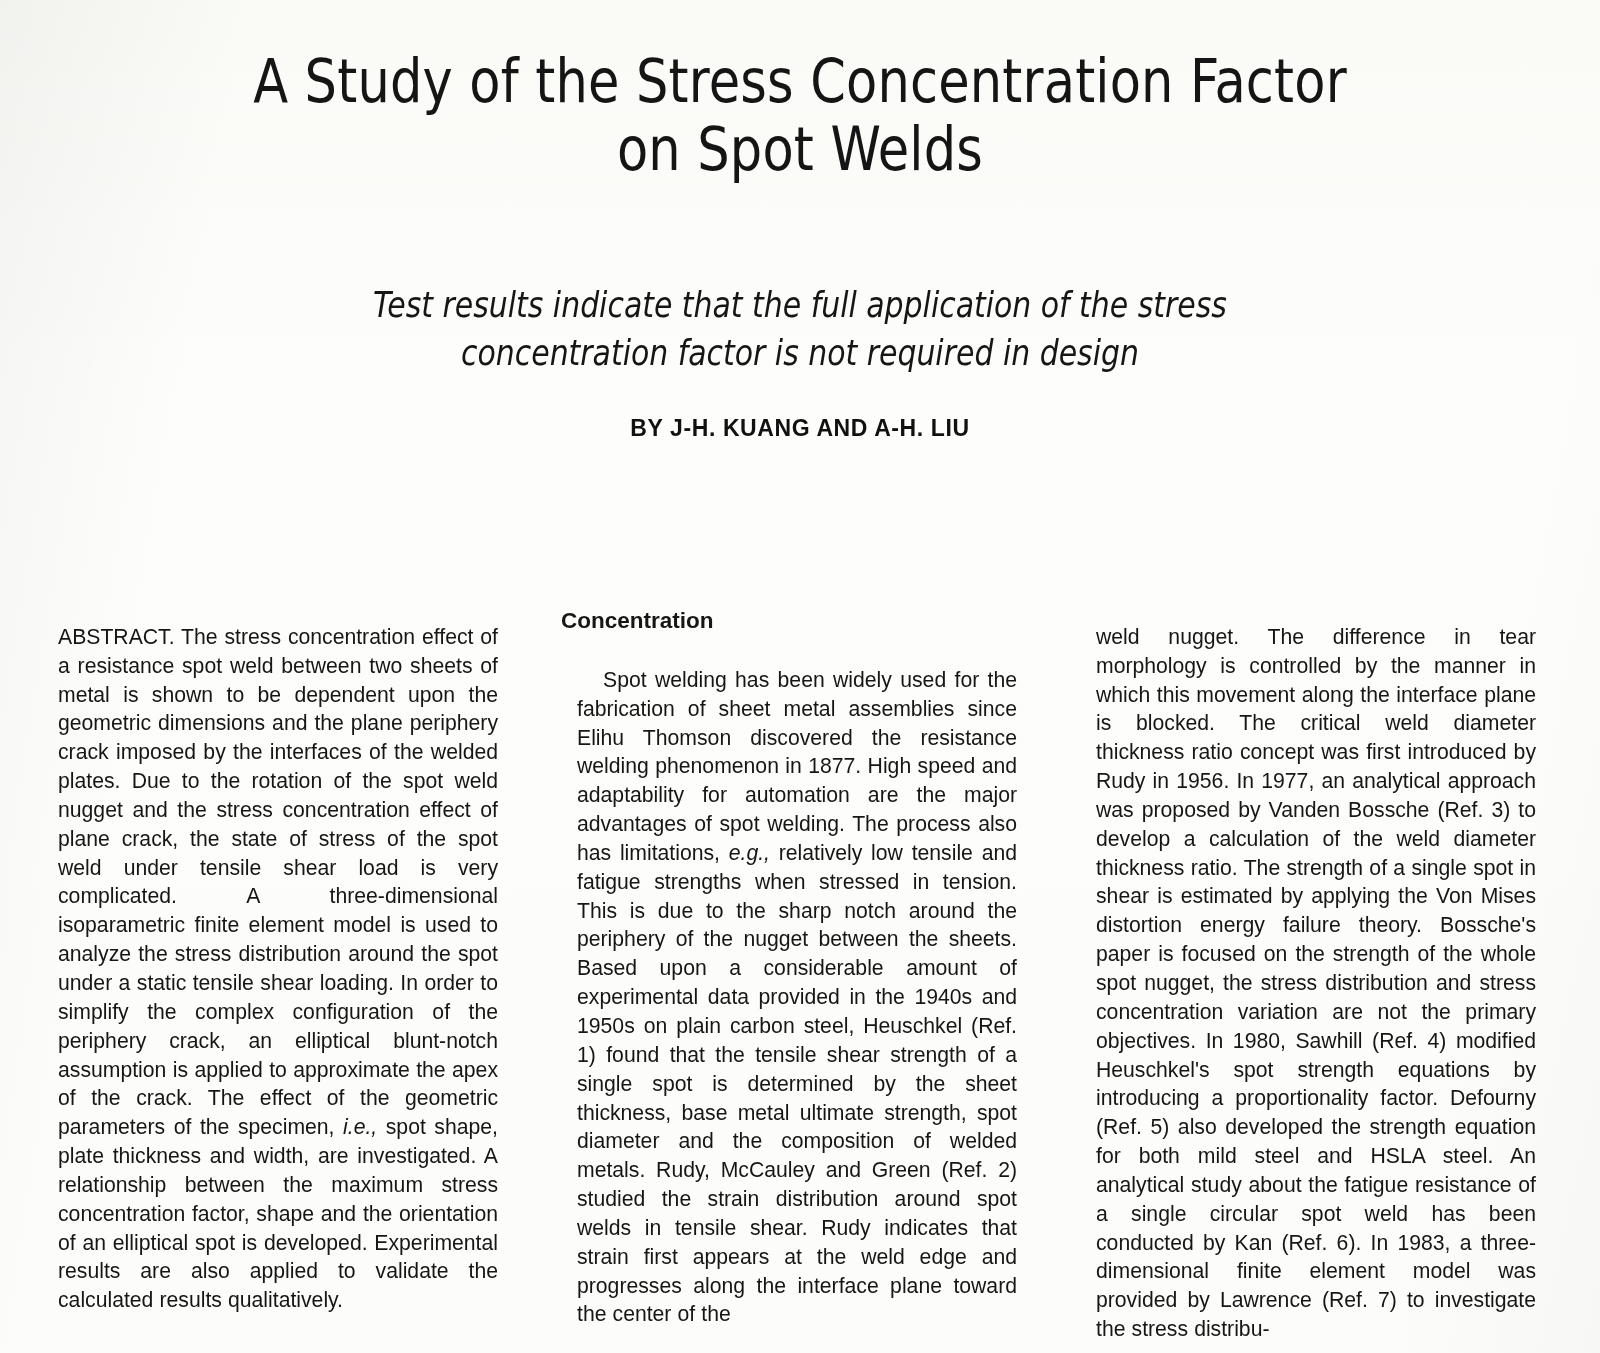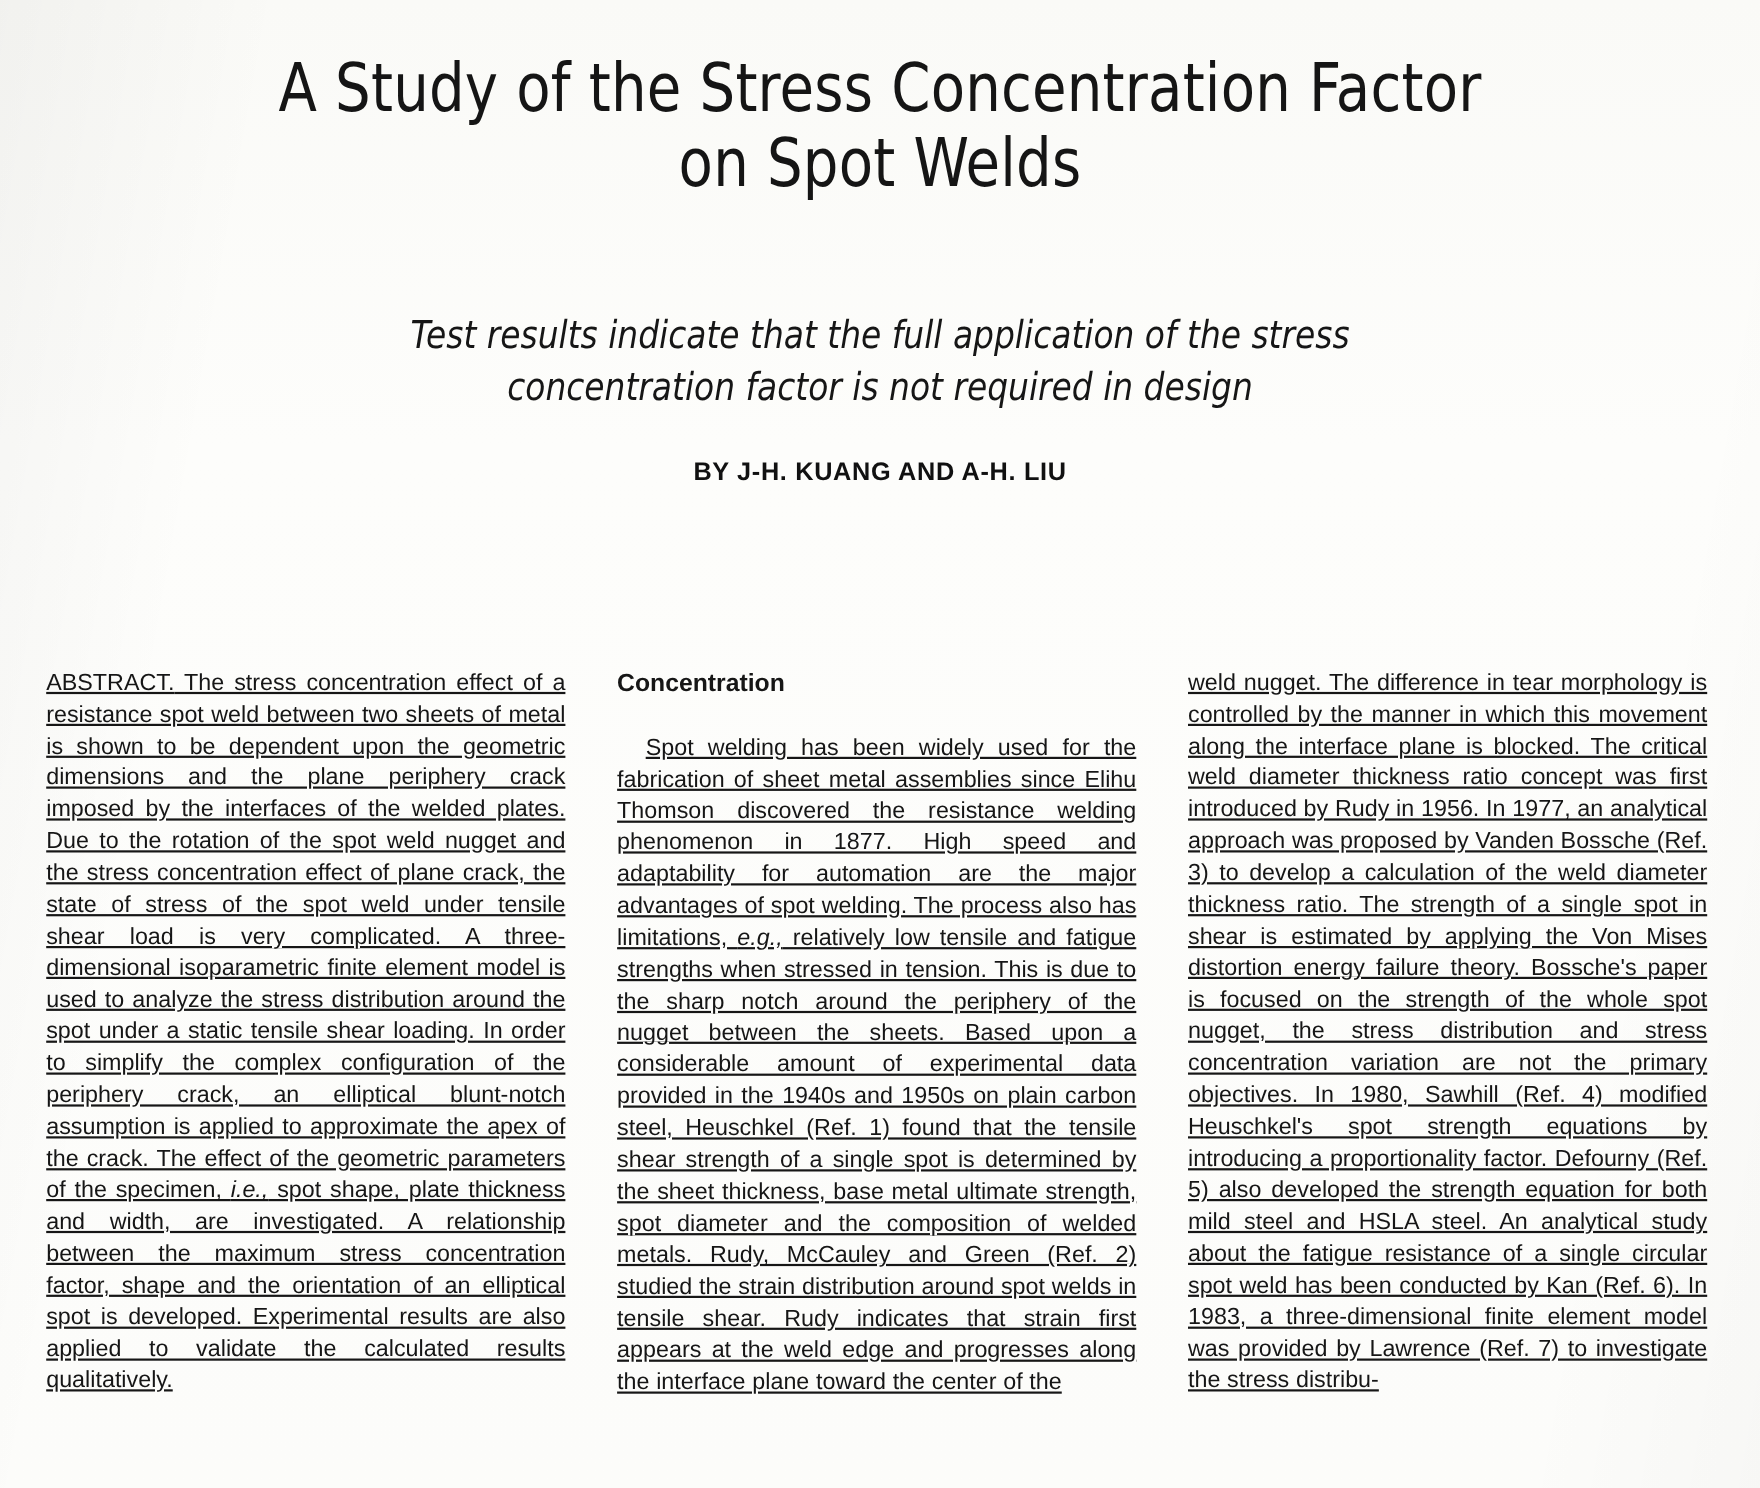--- a/index.html
+++ b/index.html
@@ -81,21 +81,21 @@
     width: 472px;
     flex: 0 0 472px;
     text-align: justify;
     text-justify: inter-word;
     font-size: 21.2px;
     line-height: 28.85px;
     color: #161616;
     hyphens: none;
     word-spacing: 0.2px;
   }
-  .col p { margin: 0; text-decoration: underline; }
+  .col p { margin: 16px; }
   .col p.indent { text-indent: 26px; }
   .section-head {
     font-weight: bold;
     font-size: 22.5px;
     line-height: 28px;
     margin: 0 0 31px 0;
     text-align: left;
   }
   .col em { font-style: italic; }
 </style>

